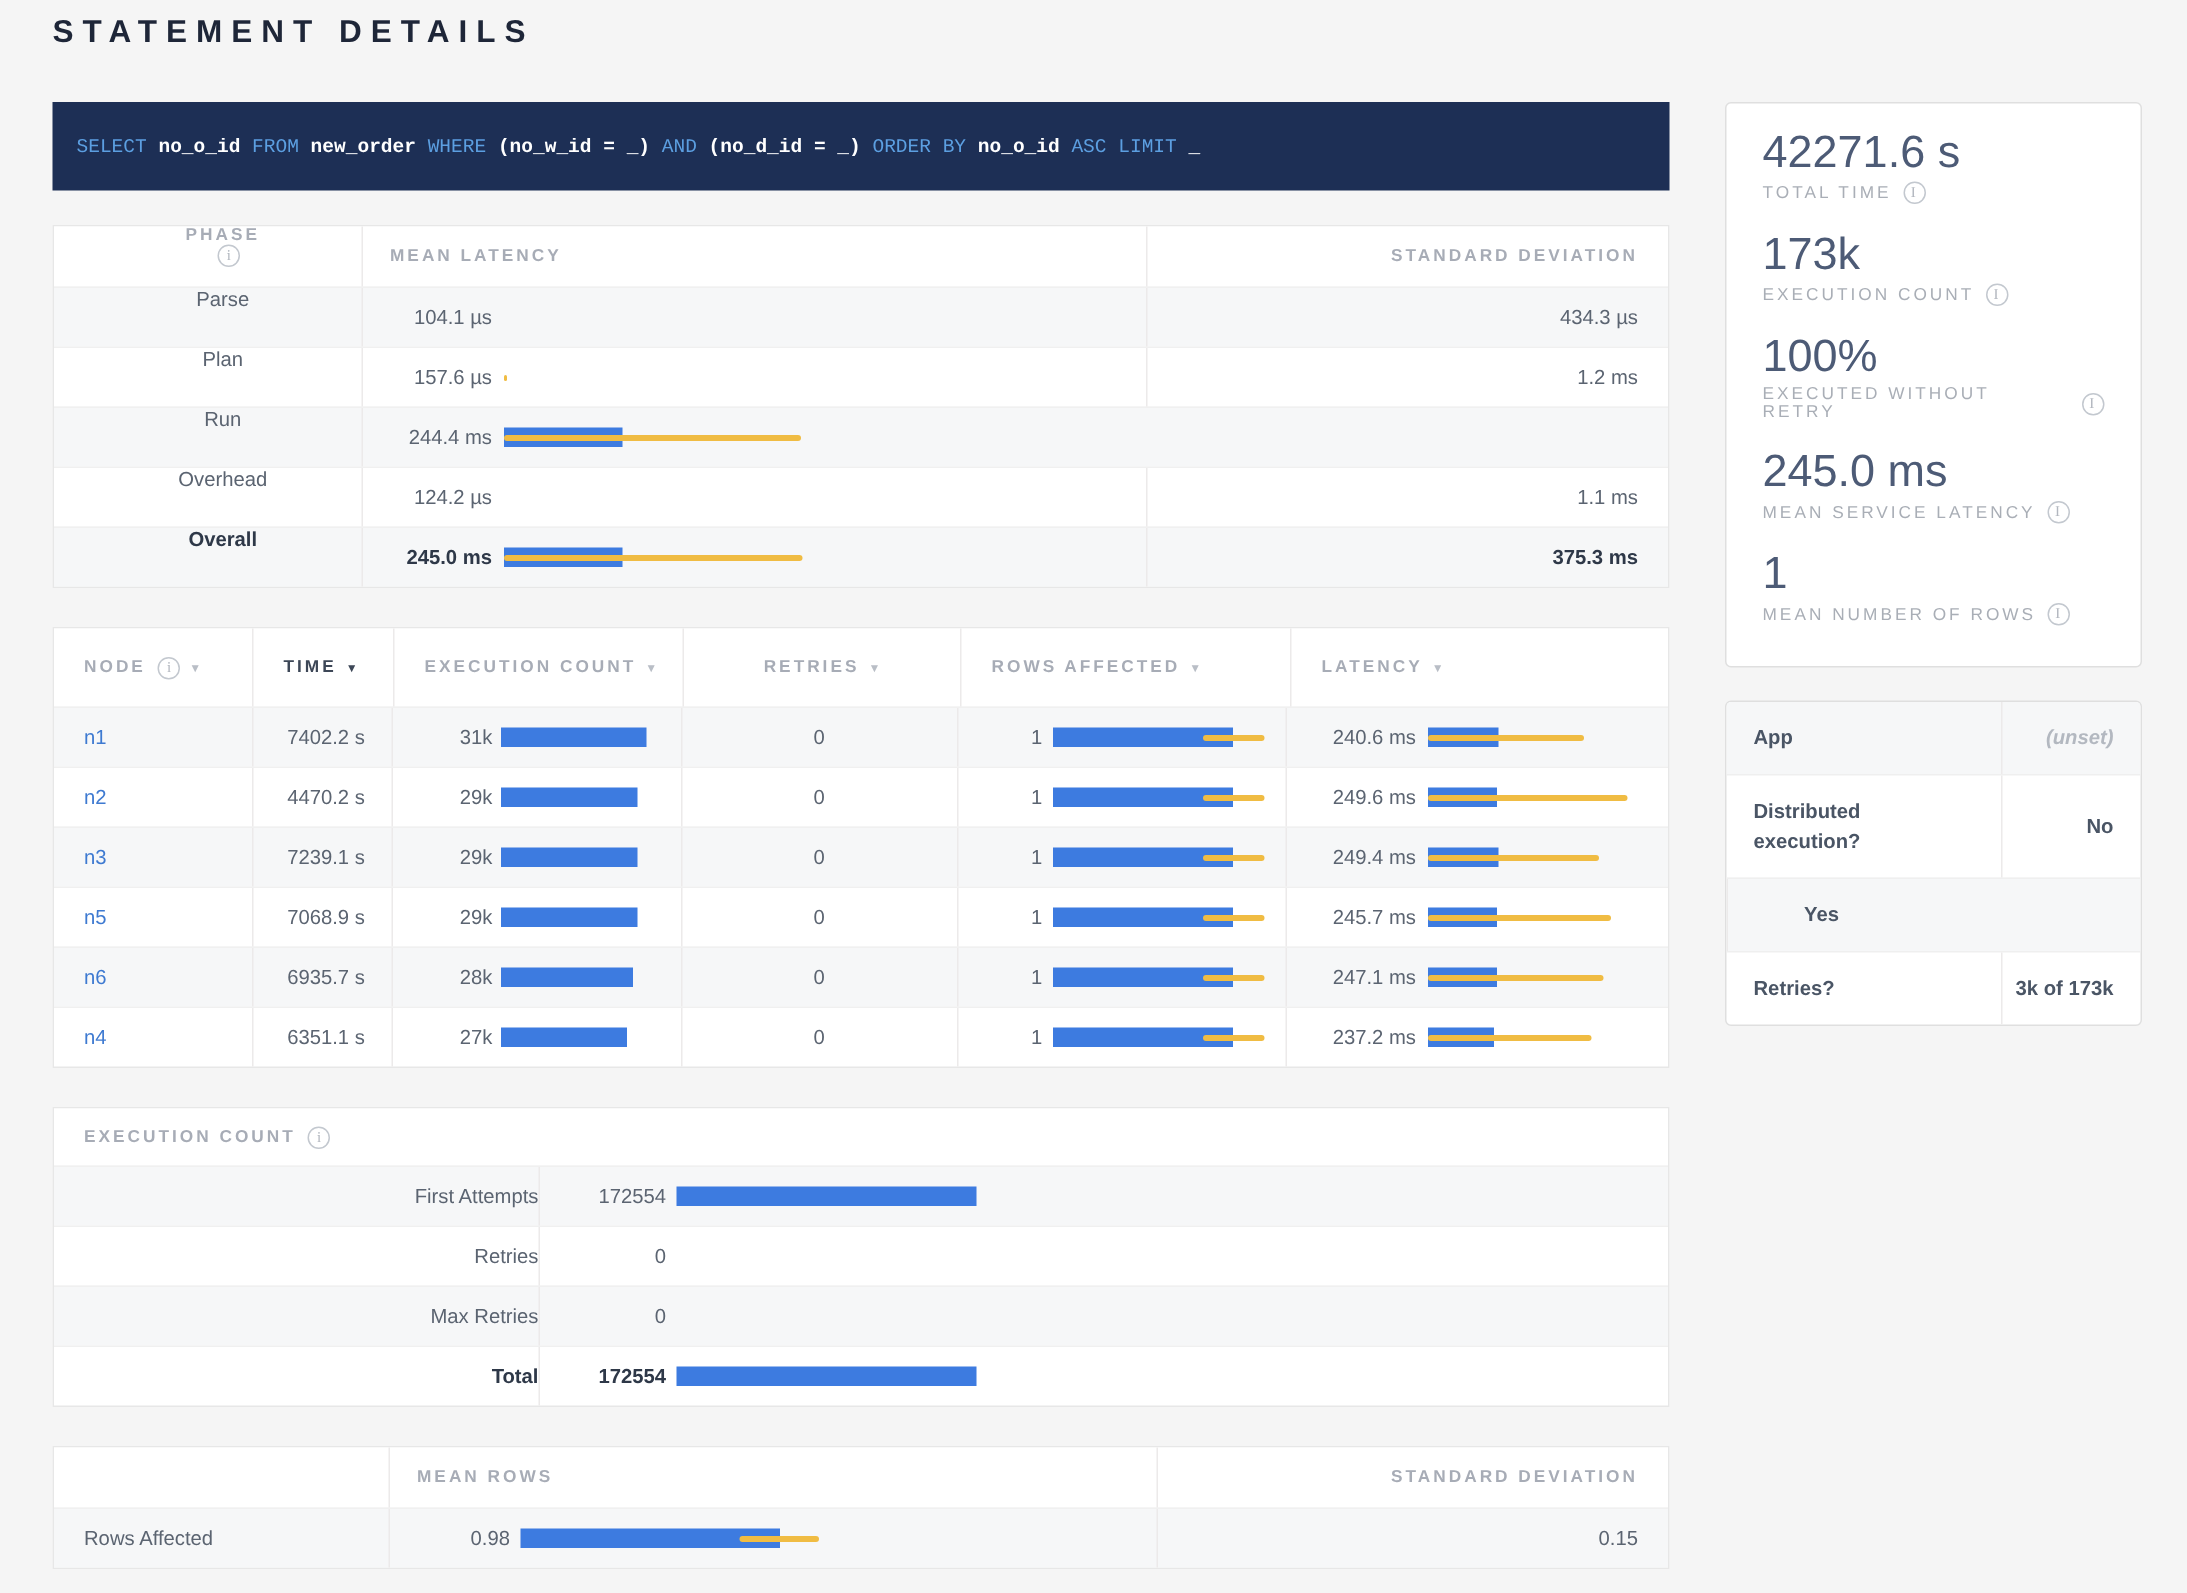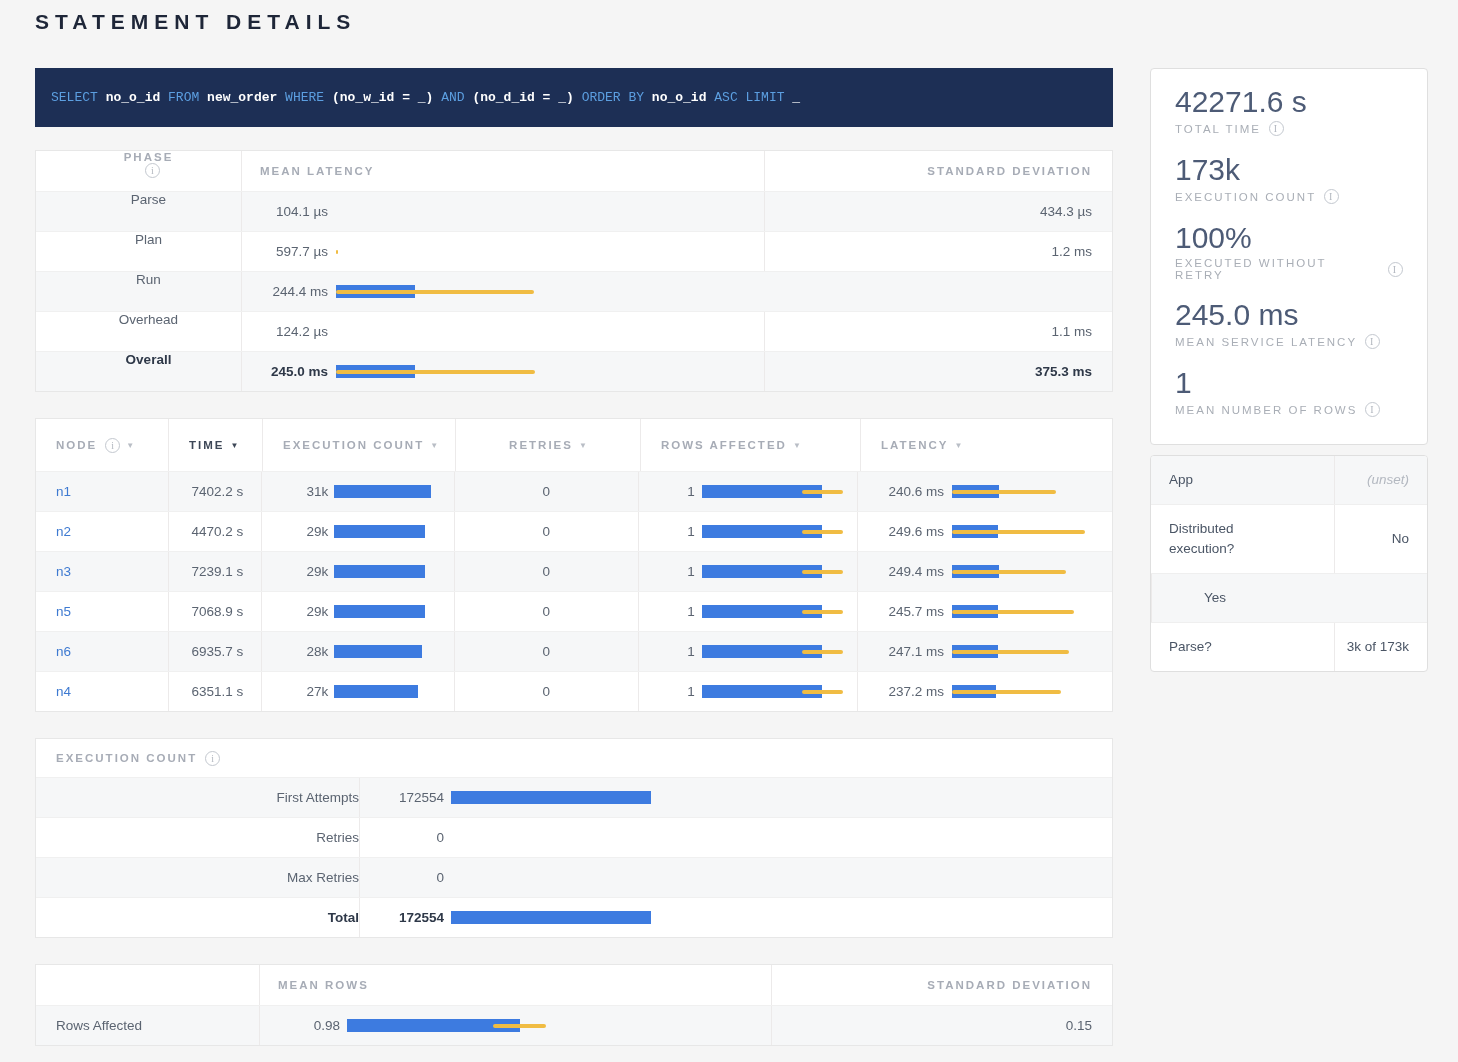--- a/index.html
+++ b/index.html
@@ -94,29 +94,29 @@
   .rows-table .tr { min-height:40px; }
   .rt-label { width:223px; padding-left:20px; }
   .rt-mean  { width:512px; border-left:1px solid #eceaea; padding-left:18px; }
   .rt-std   { flex:1; border-left:1px solid #eceaea; justify-content:flex-end; padding-right:20px; }
   .rt-mean .bar-label { width:62px; margin-right:7px; }
   .rt-mean .bar-wrap { width:200px; }
 
   
   .stats-panel {
     background:#fff; border:1px solid #dfdfdf; border-radius:4px;
-    padding:16px 24px 10px; margin-bottom:10px; min-height:373px;
+    padding:16px 24px 10px; margin-bottom:22px; min-height:373px;
   }
   .stat-block { margin-bottom:17px; }
   .stat-value { font-size:30px; color:#4d5b76; line-height:34px; }
   .stat-label {
     display:flex; align-items:center; margin-top:2px;
     font-size:11.5px; letter-spacing:2px; color:#a9aeb6; text-transform:uppercase;
   }
-  .attr-panel { background:#fff; border:1px solid #dfdfdf; border-radius:4px; overflow:hidden; }
+  .attr-panel { background:#fff; border:1px solid #dfdfdf; border-radius:4px; overflow:hidden;font-weight:bold; }
   .attr-row { display:flex; align-items:stretch; }
   .attr-row:nth-child(odd) { background:#f6f7f8; }
   .attr-row + .attr-row { border-top:1px solid #efefef; }
   .attr-label {
     flex:1; padding:14px 8px 14px 18px; font-size:13.5px; color:#4a5565;
     display:flex; align-items:center;
   }
   .attr-label span { max-width:120px; line-height:20px; }
   .attr-value {
     width:93px; border-left:1px solid #eceaea; padding:14px 18px 14px 6px;
@@ -167,21 +167,21 @@
     </div>
     <div class="td pt-std">
                 <span class="cell-text">434.3 µs</span>
               </div>
   </div>
             <div class="tr">
     <div class="td pt-phase">
                 <span class="cell-text">Plan</span>
               </div>
     <div class="td pt-mean">
-      <span class="bar-label">597.7 µs</span>
+      <span class="bar-label">157.6 µs</span>
       <span class="bar-wrap">
         <span class="bar-blue" style="width: 0px;"></span>
         <span class="bar-dev" style="left: 0px; width: 2px;"></span>
       </span>
     </div>
     <div class="td pt-std">
                 <span class="cell-text">1.2 ms</span>
               </div>
   </div>
             <div class="tr">
@@ -596,21 +596,21 @@
               <span>No</span>
             </div>
   </div>
           <div class="attr-row">
     <div class="attr-value">
               <span>Yes</span>
             </div>
   </div>
           <div class="attr-row">
     <div class="attr-label">
-              <span>Parse?</span>
+              <span>Retries?</span>
             </div>
     <div class="attr-value">
               <span>3k of 173k</span>
             </div>
   </div>
         </div>
     </div>
   </div>
 </div>
 

